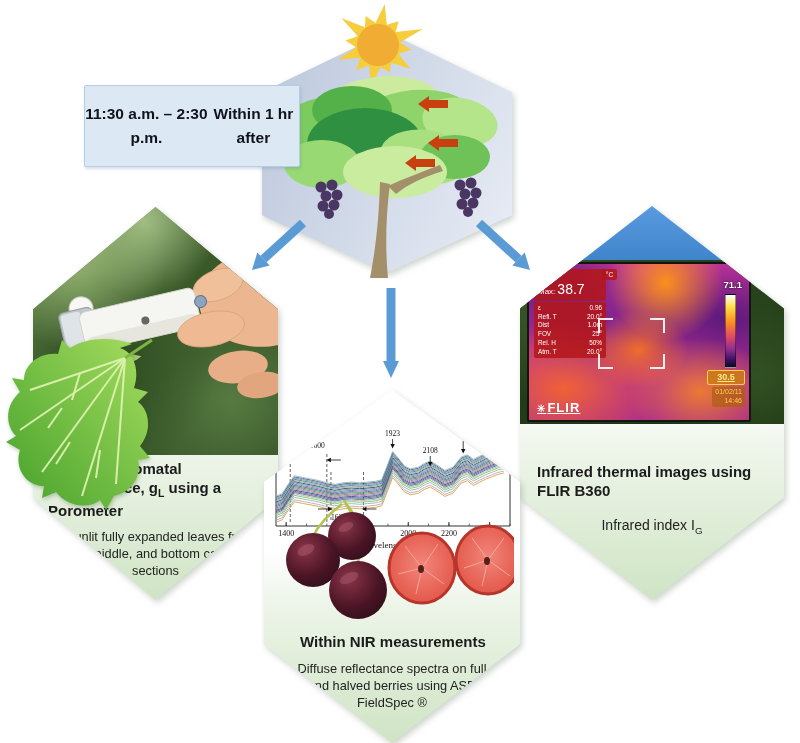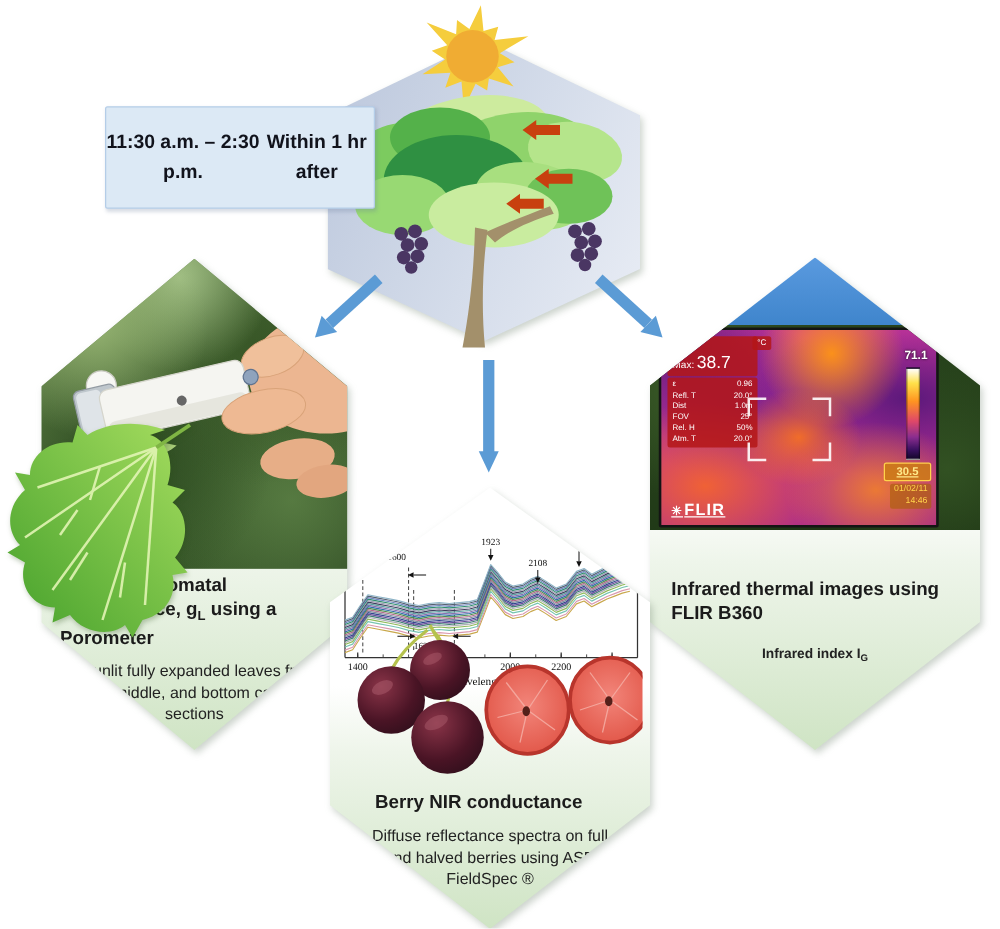--- a/index.html
+++ b/index.html
@@ -239,21 +239,21 @@
           <div id="scale-min">30.5</div>
           <div id="flir-datetime">
             <div>01/02/11</div>
               <div>14:46</div>
           </div>
           <div id="flir-logo"><span class="glyph">✳</span><span>FLIR</span></div>
         </div>
       </div>
       <div class="panel-text" style="top:236px;padding:0 17px;margin-top:20px;">
         <div class="panel-title">Infrared thermal images using FLIR B360</div>
-        <div class="panel-body" style="font-weight:bold;font-size:11px;margin-top:16px;"><span>Infrared index I</span><sub>G</sub></div>
+        <div class="panel-body" style="font-weight:normal;font-size:14px;margin-top:16px;"><span>Infrared index I</span><sub>G</sub></div>
       </div>
     </div>
   </div>
 
   <div class="hexwrap" style="left:264px;top:390px;width:256px;height:353px;z-index:4">
     <div class="hex hex-center-shape" style="background:linear-gradient(180deg,#ffffff 45%,#eef5ea 60%,#cfe4c4 100%)">
       <svg id="spectra-svg" width="244" height="152" viewBox="0 0 244 152">
           <line x1="6" y1="30" x2="6" y2="128" stroke="#333" stroke-width="1"></line>
           <line x1="240" y1="30" x2="240" y2="128" stroke="#333" stroke-width="1"></line>
           <line x1="6" y1="128" x2="240" y2="128" stroke="#333" stroke-width="1"></line>
@@ -364,21 +364,21 @@
               <path d="M218 62 L234 40"></path>
               <path d="M218 62 L194 70"></path>
               <path d="M218 62 L240 78"></path>
               <path d="M218 62 L212 88"></path>
           </g>
           <ellipse cx="151" cy="71" rx="3" ry="4" fill="#55201a"></ellipse>
           <ellipse cx="217" cy="63" rx="3" ry="4" fill="#55201a"></ellipse>
         </g>
       </svg>
       <div class="panel-text" style="top:242px;padding:0 10px;">
-        <div class="panel-title" style="padding-left:26px;">Berry NIR conductance</div>
+        <div class="panel-title" style="padding-left:26px;">Within NIR measurements</div>
         <div class="panel-body" style="width:88%;margin:10px auto 0;">Diffuse reflectance spectra on full and halved berries using ASD FieldSpec ®</div>
       </div>
     </div>
   </div>
 
   <svg class="abs" style="left:0;top:0;z-index:5;pointer-events:none" width="800" height="743" viewBox="0 0 800 743">
     <g stroke="#5b9bd5" fill="#5b9bd5">
       <g>
         <line x1="303" y1="223" x2="263.5" y2="259" stroke-width="9"></line>
         <polygon points="252,270 269.7,265.5 257.3,252.5" stroke="none"></polygon>

